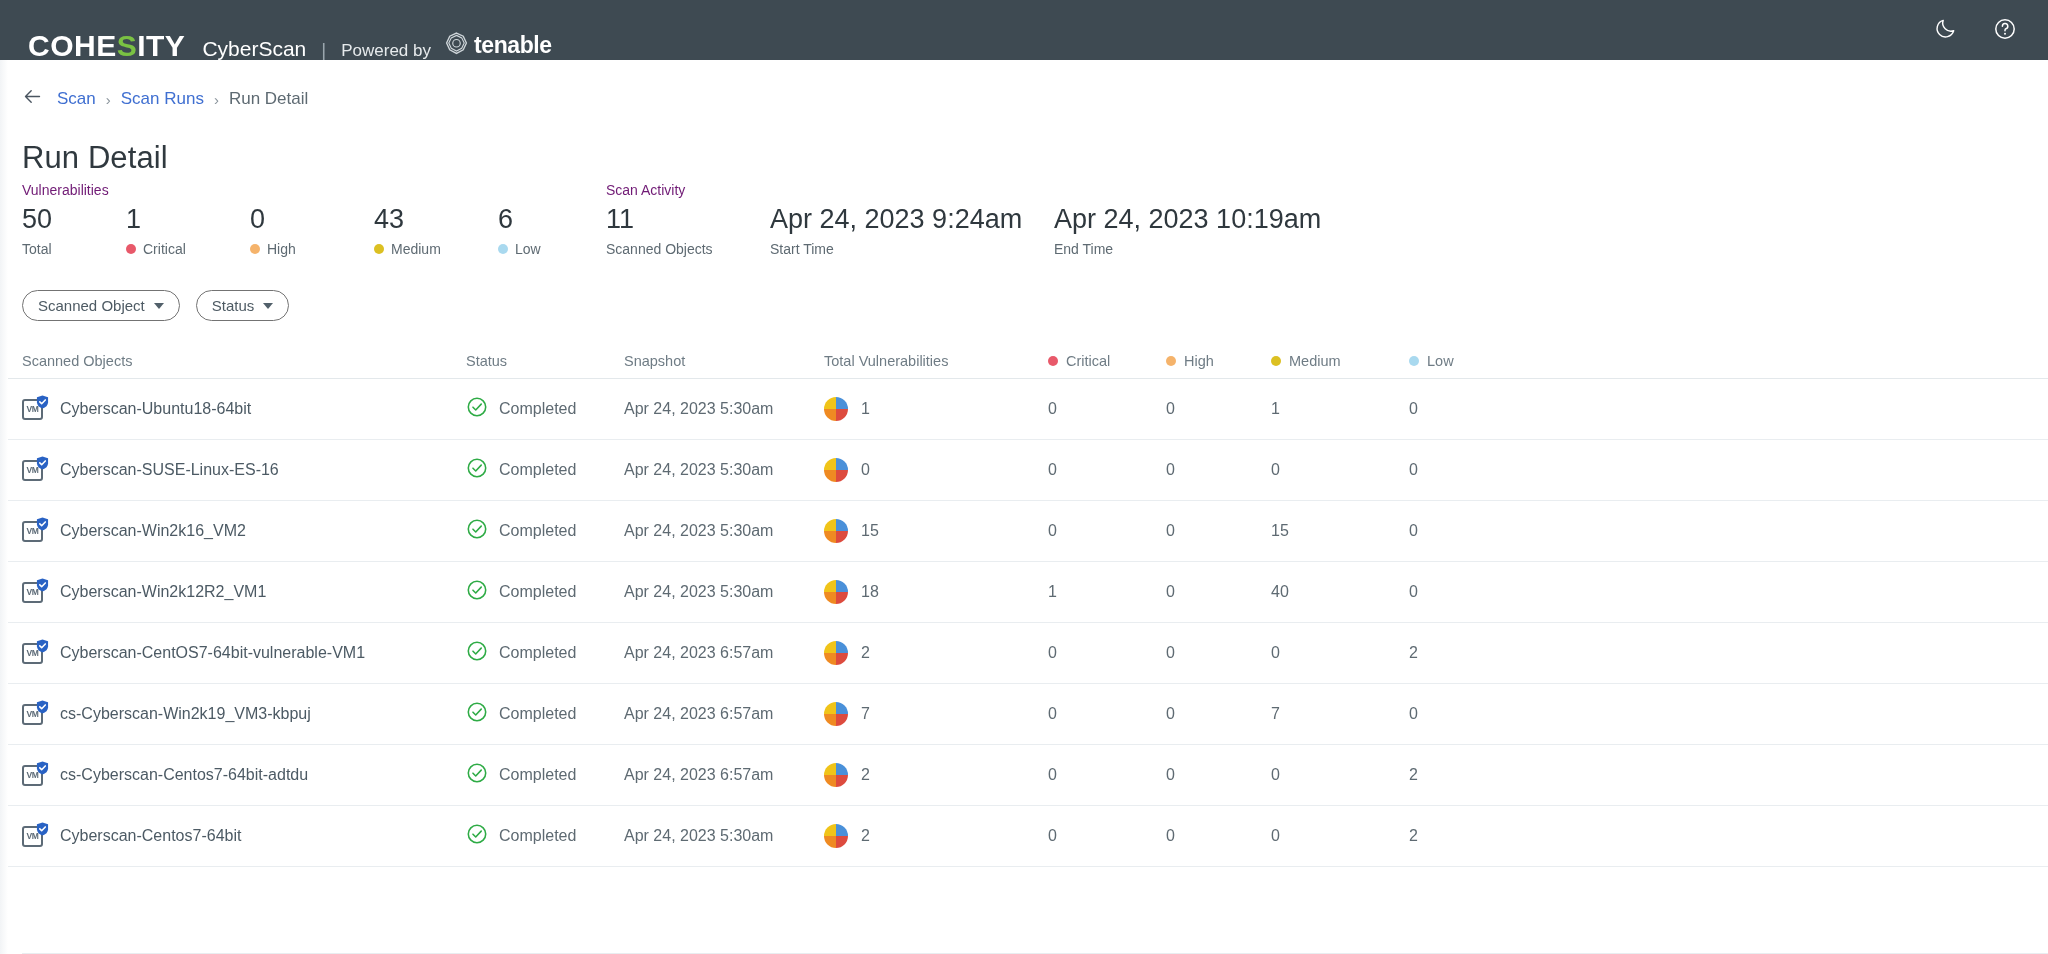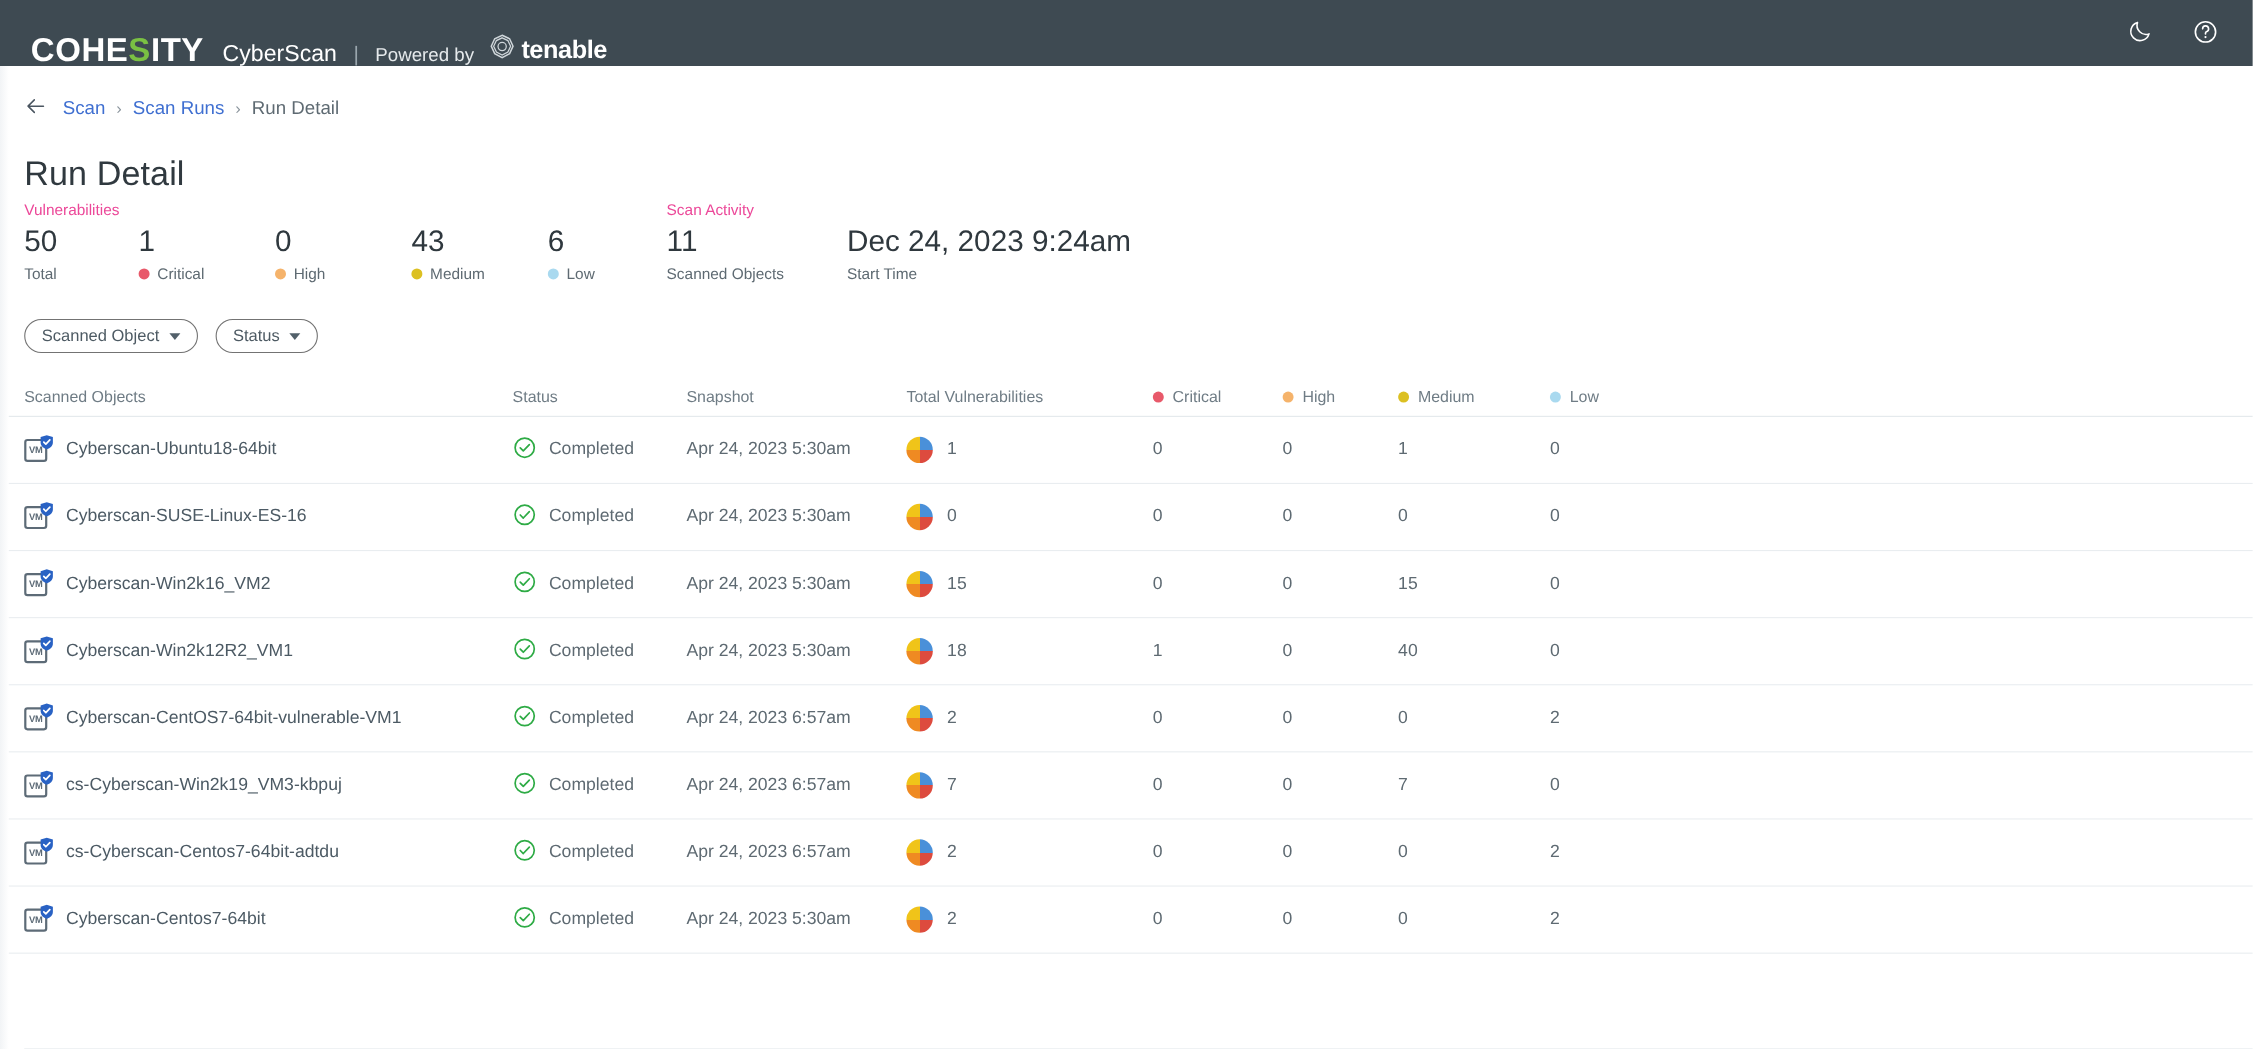--- a/index.html
+++ b/index.html
@@ -109,21 +109,21 @@
 
   
   .summary {
     display: flex;
     padding: 28px 0 0 22px;
     align-items: flex-start;
   }
   .stat-group { position: relative; }
   .group-label {
     font-size: 14px;
-    color: #ec4899;
+    color: #701a75;
     position: absolute;
     top: -22px;
     left: 0;
     white-space: nowrap;
   }
   .stat-row { display: flex; }
   .stat {
     display: flex;
     flex-direction: column;
   }
@@ -378,23 +378,29 @@
     <div class="stat-group">
       <div class="group-label">Scan Activity</div>
       <div class="stat-row">
         <div class="stat w-scanned">
           <div class="stat-value">11</div>
           <div class="stat-label">
               <span>Scanned Objects</span>
             </div>
         </div>
         <div class="stat w-start">
-          <div class="stat-value">Dec 24, 2023 9:24am</div>
+          <div class="stat-value">Apr 24, 2023 9:24am</div>
           <div class="stat-label">
               <span>Start Time</span>
+            </div>
+        </div>
+        <div class="stat w-end">
+          <div class="stat-value">Apr 24, 2023 10:19am</div>
+          <div class="stat-label">
+              <span>End Time</span>
             </div>
         </div>
       </div>
     </div>
   </div>
 
   <div class="filters">
     <button class="chip">
       <span>Scanned Object</span>
       <span class="tri"></span>

